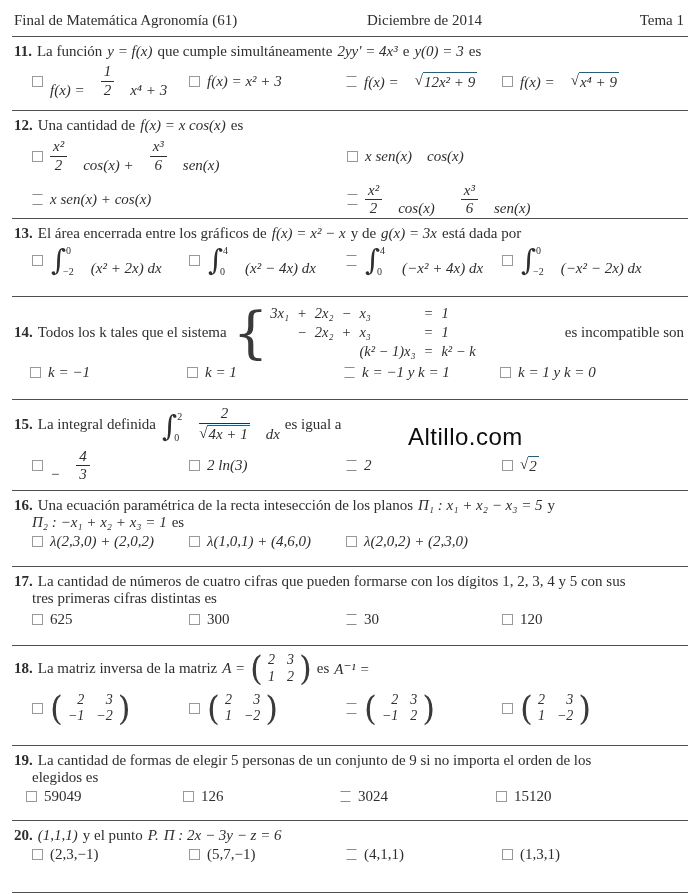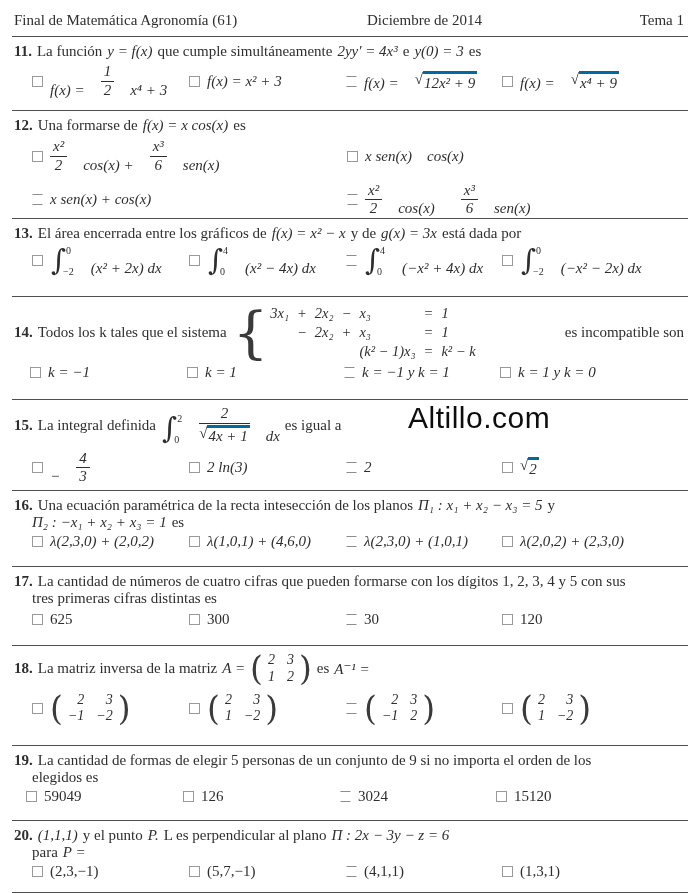--- a/index.html
+++ b/index.html
@@ -22,35 +22,35 @@
   .opts2 { display:grid; grid-template-columns:315px 1fr; row-gap:9px; margin-top:5px; padding-left:18px; }
   .opt { display:flex; align-items:center; gap:7px; white-space:nowrap; }
   .cb { width:11px; height:11px; border:1px solid #999; background:#fff; flex:0 0 auto; }
   .cb.faded { border-color:transparent; border-top:1px solid #8d8d8d; border-bottom:1px solid #8d8d8d; }
   .mrow { display:inline-flex; align-items:flex-end; gap:16px; white-space:nowrap; }
   .fr { display:inline-block; text-align:center; vertical-align:middle; line-height:1.05; }
   .fr .n { display:block; border-bottom:1px solid #2e2e2e; padding:0 3px 1px 3px; }
   .fr .d { display:block; padding-top:1px; }
   .sq { display:inline-flex; align-items:stretch; }
   .sq::before { content:"√"; line-height:1.15; }
-  .sq .r { border-top:3px solid #0369a1; padding:1px 2px 0 1px; }
+  .sq .r { border-top:1px solid #0369a1; padding:1px 2px 0 1px; }
   .ig { display:inline-flex; align-items:center; margin:0 1px; }
   .ig::before { content:"∫"; font-size:29px; line-height:1; font-family:"DejaVu Serif",serif; }
   .ig .lims { display:inline-flex; flex-direction:column; justify-content:space-between; height:33px; font-size:10px; font-style:normal; line-height:1; padding-top:2px; }
   .ig .lims .b { margin-left:-3px; }
   .mx { display:inline-flex; align-items:center; vertical-align:middle; }
   .mx::before { content:"("; } .mx::after { content:")"; }
   .mx::before, .mx::after { font-size:33px; line-height:1; font-weight:400; font-family:"DejaVu Serif",serif; color:#3a3a3a; }
   .mxg { display:grid; grid-template-columns:auto auto; column-gap:12px; padding:0 5px; font-size:14px; line-height:1.2; text-align:right; font-style:italic; }
   .sysrow { display:flex; align-items:center; margin-top:2px; }
   .brace { font-size:56px; font-weight:200; line-height:0.95; color:#3a3a3a; font-family:"DejaVu Serif",serif; margin:0 2px 0 6px; }
   .sys { display:grid; grid-template-columns:repeat(7,auto); column-gap:8px; row-gap:2px; font-size:14.5px; font-style:italic; align-items:baseline; }
   .sys span { text-align:left; min-width:8px; }
   .outro { margin-left:auto; padding-right:2px; white-space:nowrap; }
-  .wm { position:absolute; left:408px; top:401px; font-family:"Liberation Sans","DejaVu Sans",sans-serif; font-size:30px; color:#0d0d0d; letter-spacing:0.5px; }
+  .wm { position:absolute; left:408px; top:423px; font-family:"Liberation Sans","DejaVu Sans",sans-serif; font-size:24px; color:#0d0d0d; letter-spacing:0.5px; }
   .line2 { display:flex; gap:5px; padding-left:18px; white-space:nowrap; }
   .mt2{margin-top:2px}.mt4{margin-top:4px}.mt6{margin-top:6px}
   .gap10 { margin-left:10px; }
 </style>
 </head>
 <body>
 
 <div class="page">
 
   <section class="hdr">
@@ -103,21 +103,21 @@
               <span class="r">x⁴ + 9</span>
             </span>
         </span>
       </div>
     </div>
   </section>
 
   <section class="q h108">
     <div class="qline">
       <span class="qnum">12.</span>
-      <span>Una formarse de</span>
+      <span>Una cantidad de</span>
       <span class="m">f(x) = x cos(x)</span>
       <span>es</span>
     </div>
     <div class="opts2">
       <div class="opt">
         <span class="cb"></span>
         <span class="mrow m">
           <span class="fr">
               <span class="n">x²</span>
               <span class="d">2</span>
@@ -332,24 +332,20 @@
     <div class="opts4 mt2">
       <div class="opt">
           <span class="cb"></span>
           <span class="m">λ(2,3,0) + (2,0,2)</span>
         </div>
       <div class="opt">
           <span class="cb"></span>
           <span class="m">λ(1,0,1) + (4,6,0)</span>
         </div>
       <div class="opt">
-          <span class="cb faded"></span>
-          <span class="m">λ(2,3,0) + (1,0,1)</span>
-        </div>
-      <div class="opt">
           <span class="cb"></span>
           <span class="m">λ(2,0,2) + (2,3,0)</span>
         </div>
     </div>
   </section>
 
   <section class="q h79">
     <div class="qline">
       <span class="qnum">17.</span>
       <span>La cantidad de números de cuatro cifras que pueden formarse con los dígitos 1, 2, 3, 4 y 5 con sus</span>
@@ -468,26 +464,21 @@
         </div>
     </div>
   </section>
 
   <section class="q h72">
     <div class="qline">
       <span class="qnum">20.</span>
       <span class="m">(1,1,1)</span>
       <span>y el punto</span>
       <span class="m">P.</span>
-      <span>L es perpendicular al plano</span>
       <span class="m">Π : 2x − 3y − z = 6</span>
-    </div>
-    <div class="line2">
-      <span>para</span>
-      <span class="m">P =</span>
     </div>
     <div class="opts4 mt2">
       <div class="opt">
           <span class="cb"></span>
           <span>(2,3,−1)</span>
         </div>
       <div class="opt">
           <span class="cb"></span>
           <span>(5,7,−1)</span>
         </div>

